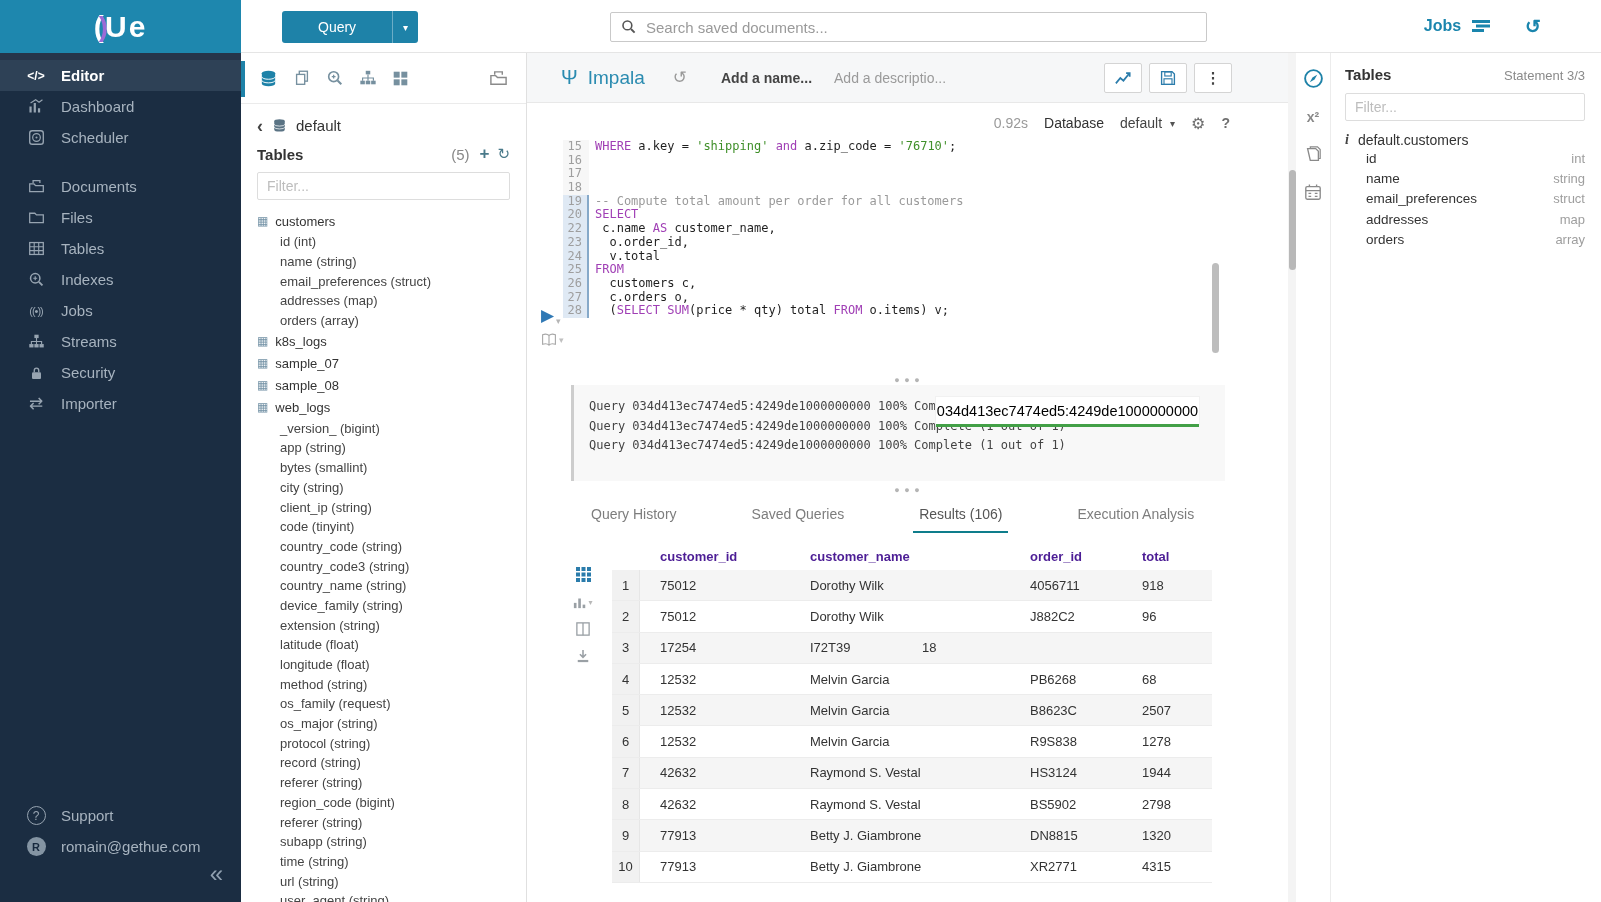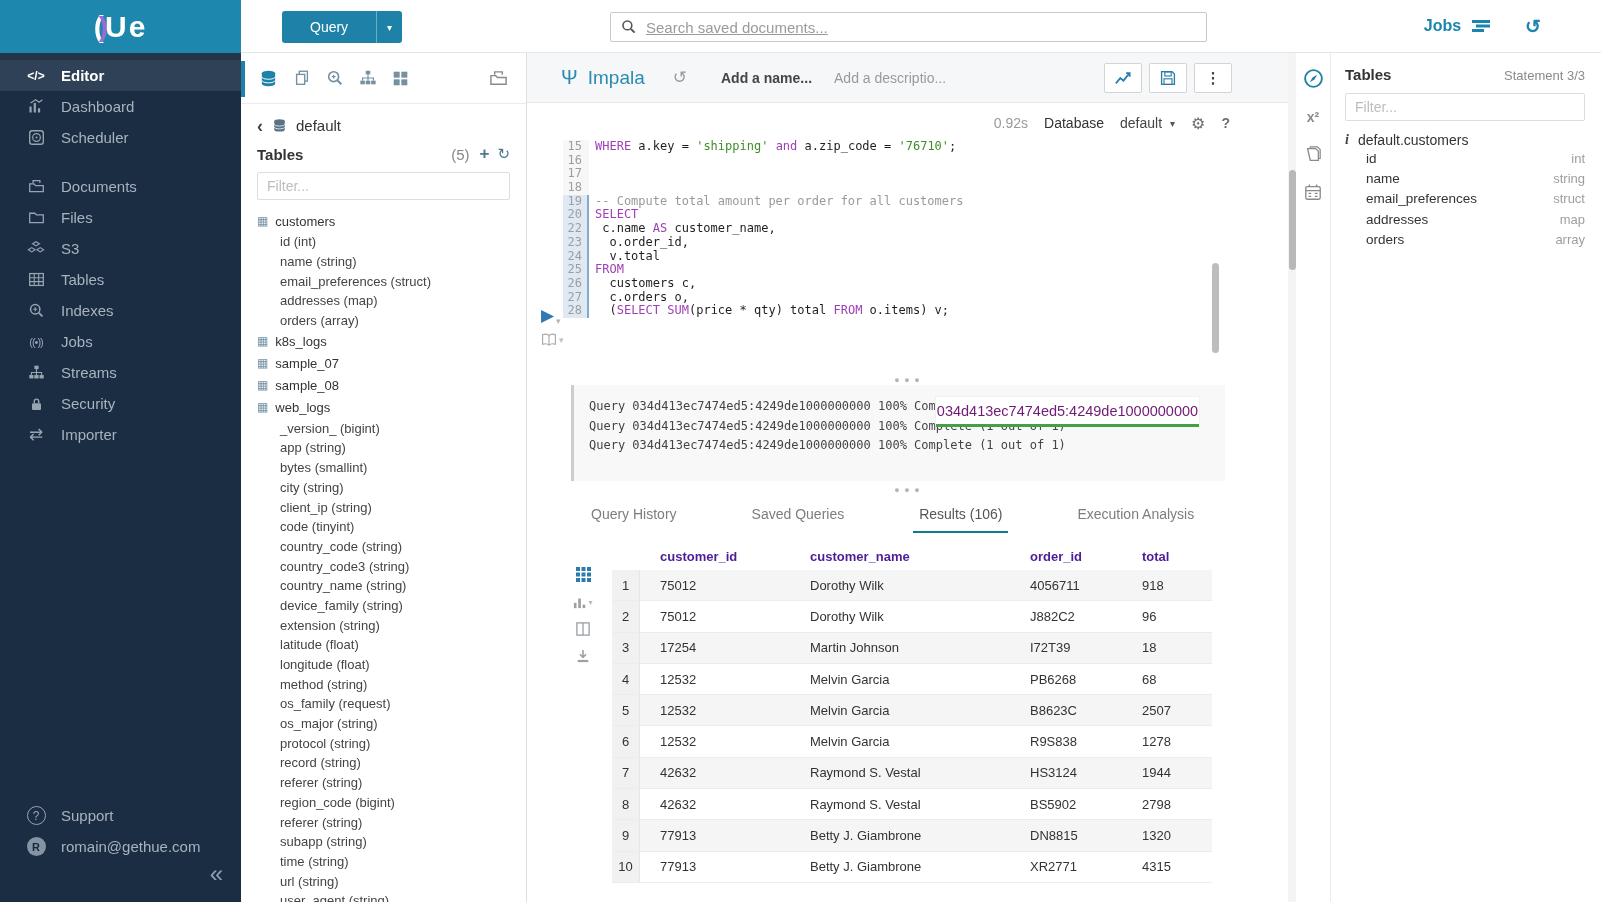--- a/index.html
+++ b/index.html
@@ -18,23 +18,23 @@
   .nav-item.active .nicon { color:#fff; }
   .nav-gap { height:18px; }
   .sidebar-footer { position:absolute; left:0; bottom:40px; width:100%; }
   .circle-q { width:19px; height:19px; border:1.5px solid #97a4b1; border-radius:50%; display:flex; align-items:center; justify-content:center; font-size:12px; }
   .avatar { width:19px; height:19px; border-radius:50%; background:#8494a3; color:#16283e; font-size:11px; font-weight:bold; display:flex; align-items:center; justify-content:center; }
   .collapse { position:absolute; right:18px; bottom:14px; color:#90a0b0; font-size:24px; cursor:pointer; }
 
   
   .topbar { position:absolute; left:241px; top:0; width:1360px; height:53px; background:#fff; border-bottom:1px solid #e5e5e5; }
   .query-btn { position:absolute; left:41px; top:11px; height:32px; background:#1e82a8; border-radius:3px; display:flex; align-items:center; color:#fff; font-size:14px; cursor:pointer; }
-  .query-btn .qlabel { padding:0 28px; }
+  .query-btn .qlabel { padding:0 36px; }
   .query-btn .qcaret { border-left:1px solid rgba(255,255,255,0.35); width:26px; height:32px; display:flex; align-items:center; justify-content:center; font-size:10px; }
-  .search { position:absolute; left:369px; top:12px; width:597px; height:30px; border:1px solid #c9c9c9; border-radius:2px; display:flex; align-items:center; padding:0 10px; gap:9px; color:#9a9a9a; font-size:15px;text-decoration:underline; }
+  .search { position:absolute; left:369px; top:12px; width:597px; height:30px; border:1px solid #c9c9c9; border-radius:2px; display:flex; align-items:center; padding:0 10px; gap:9px; color:#9a9a9a; font-size:15px; }
   .topbar-right { position:absolute; right:60px; top:0; height:52px; display:flex; align-items:center; gap:10px; }
   .jobs-label { color:#1a85ad; font-size:16px; font-weight:bold; cursor:pointer; }
   .history-top { color:#1a85ad; font-size:19px; font-weight:bold; margin-left:24px; cursor:pointer; }
 
   
   .assist { position:absolute; left:241px; top:53px; width:286px; height:849px; background:#fff; border-right:1px solid #e0e0e0; }
   .assist-accent { position:absolute; left:0; top:8px; width:4px; height:36px; background:#1e82a8; }
   .assist-toolbar { height:51px; border-bottom:1px solid #ebebeb; display:flex; align-items:center; padding:0 18px; gap:15px; color:#76909f; }
   .assist-toolbar .aicon { cursor:pointer; display:flex; }
   .aicon.active { color:#1e82a8; }
@@ -86,21 +86,21 @@
   .book-btn { position:absolute; left:14px; top:280px; color:#a8a8a8; cursor:pointer; display:flex; align-items:center; gap:2px; }
   .book-caret { color:#c0c0c0; font-size:9px; }
   .ed-scroll { position:absolute; left:685px; top:210px; width:7px; height:90px; background:#bdbdbd; border-radius:4px; }
 
   .dots { position:absolute; left:0; width:100%; text-align:center; color:#b5b5b5; font-size:9px; letter-spacing:1px; }
   .dots1 { top:322px; }
   .dots2 { top:432px; }
 
   .logbox { position:absolute; left:44px; top:332px; width:654px; height:96px; background:#f8f8f8; border-left:3px solid #cdcdcd; padding:12px 0 0 15px; }
   .logline { height:19.5px; line-height:19.5px; font-family:"DejaVu Sans Mono",monospace; font-size:12px; color:#444; }
-  .job-tooltip { position:absolute; left:409px; top:344px; width:263px; height:27px; background:#fff; box-shadow:0 0 0 1px #f1f1f1; display:flex; align-items:center; justify-content:center; color:#701a75; font-size:14.5px; cursor:pointer; }
+  .job-tooltip { position:absolute; left:409px; top:344px; width:263px; height:27px; background:#fff; box-shadow:0 0 0 1px #f1f1f1; display:flex; align-items:center; justify-content:center; color:#000000; font-size:14.5px; cursor:pointer; }
   .job-underline { position:absolute; left:409px; top:371px; width:263px; height:3px; background:#43a047; }
 
   .tabs { position:absolute; left:58px; top:447px; display:flex; gap:63px; font-size:14px; color:#7d7d7d; }
   .tab { padding:6px 6px 9px; cursor:pointer; }
   .tab.active { color:#555; border-bottom:2px solid #0e7d8b; }
 
   .results { position:absolute; left:85px; top:490px; width:600px; }
   .rheader { display:flex; height:27px; align-items:center; font-weight:bold; font-size:13px; color:#4c1d95; }
   .rnumh { width:28px; flex:none; }
   .c1 { width:150px; flex:none; padding-left:20px; }
@@ -180,28 +180,20 @@
       </span>
     <span>Documents</span>
   </div>
   <div class="nav-item">
     <span class="nicon">
         <svg width="17" height="17" viewBox="0 0 20 20">
           <path d="M2 5 L8 5 L10 7 L18 7 L18 16 L2 16 Z" stroke="currentColor" stroke-width="1.5" fill="none"></path>
         </svg>
       </span>
     <span>Files</span>
-  </div>
-  <div class="nav-item">
-    <span class="nicon">
-        <svg width="18" height="17" viewBox="0 0 20 20">
-          <path d="M10 2 L14 4.5 L10 7 L6 4.5 Z M5 9 L9 11.5 L5 14 L1 11.5 Z M15 9 L19 11.5 L15 14 L11 11.5 Z" stroke="currentColor" stroke-width="1.3" fill="none"></path>
-        </svg>
-      </span>
-    <span>S3</span>
   </div>
   <div class="nav-item">
     <span class="nicon">
         <svg width="17" height="17" viewBox="0 0 20 20">
           <rect x="2" y="3" width="16" height="14" stroke="currentColor" stroke-width="1.5" fill="none"></rect>
           <path d="M2 8 H18 M2 12.5 H18 M7.3 3 V17 M12.6 3 V17" stroke="currentColor" stroke-width="1.3"></path>
         </svg>
       </span>
     <span>Tables</span>
   </div>
@@ -684,21 +676,20 @@
         <div class="rrow">
         <span class="rnum">2</span>
         <span class="c1">75012</span>
         <span class="c2">Dorothy Wilk</span>
         <span class="c3">J882C2</span>
         <span class="c4">96</span>
       </div>
         <div class="rrow">
         <span class="rnum">3</span>
         <span class="c1">17254</span>
-        <span class="c2">Martin Johnson</span>
         <span class="c3">I72T39</span>
         <span class="c4">18</span>
       </div>
         <div class="rrow">
         <span class="rnum">4</span>
         <span class="c1">12532</span>
         <span class="c2">Melvin Garcia</span>
         <span class="c3">PB6268</span>
         <span class="c4">68</span>
       </div>

